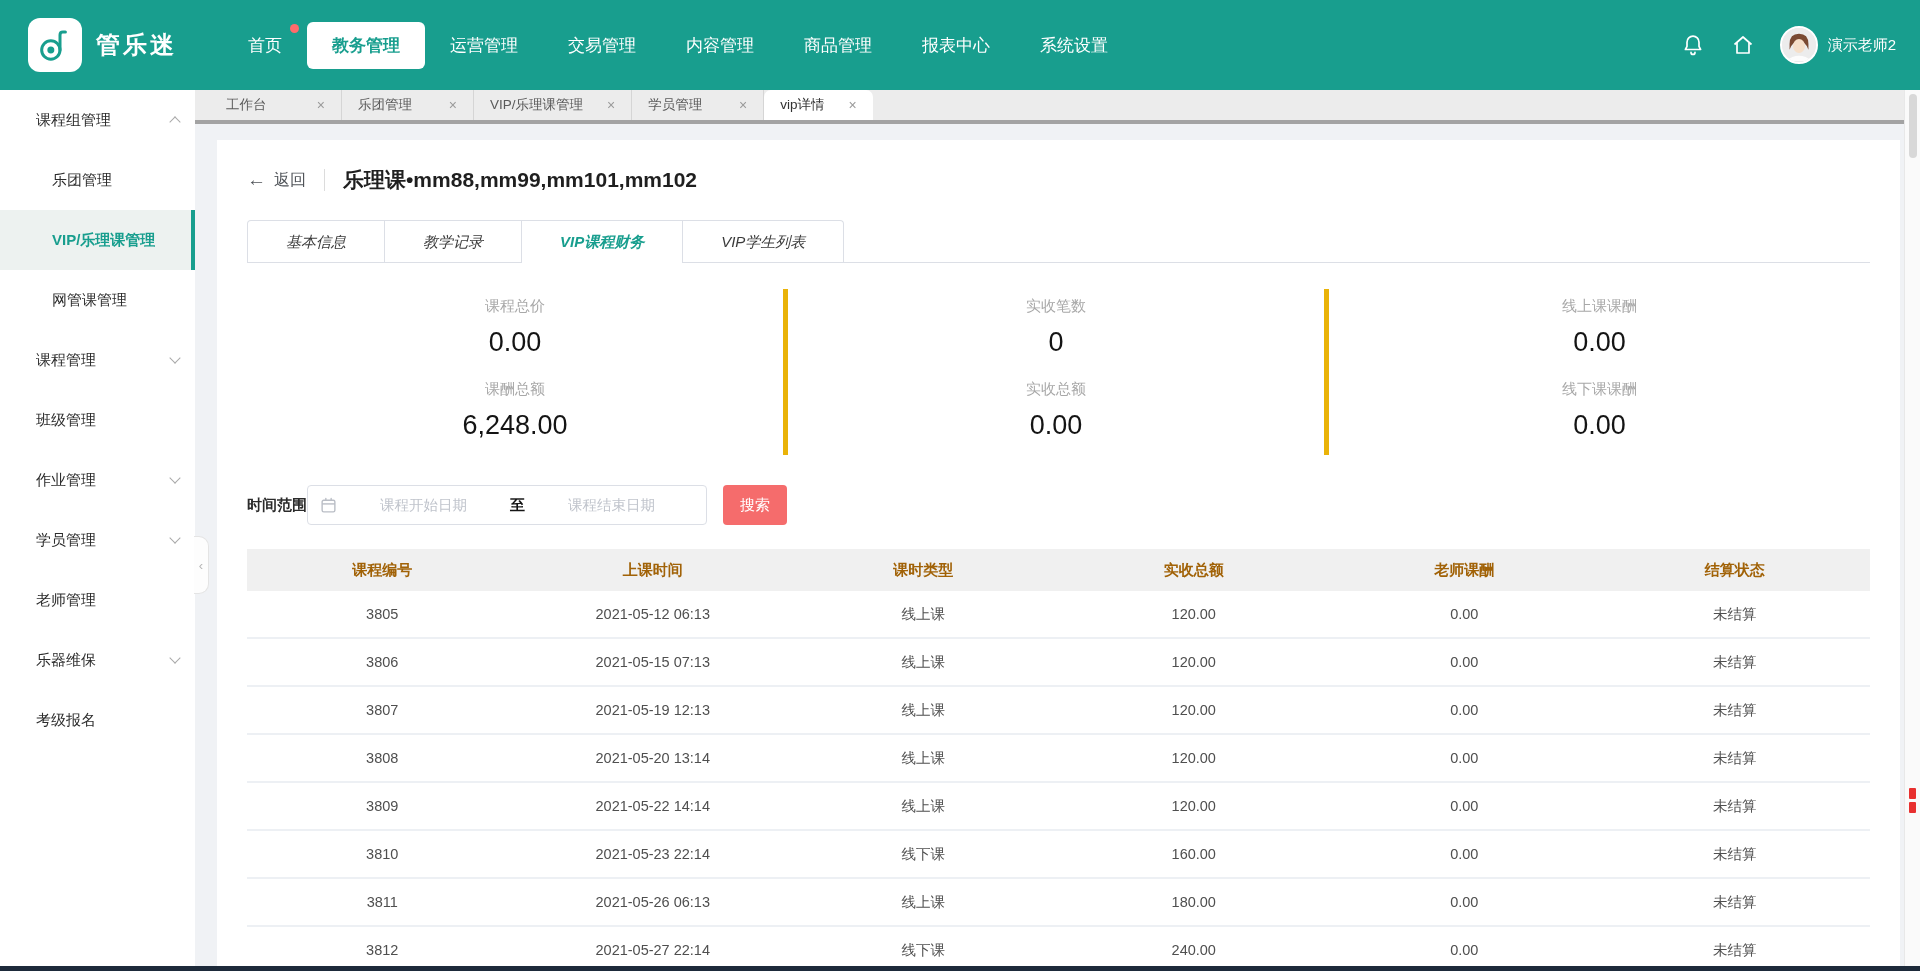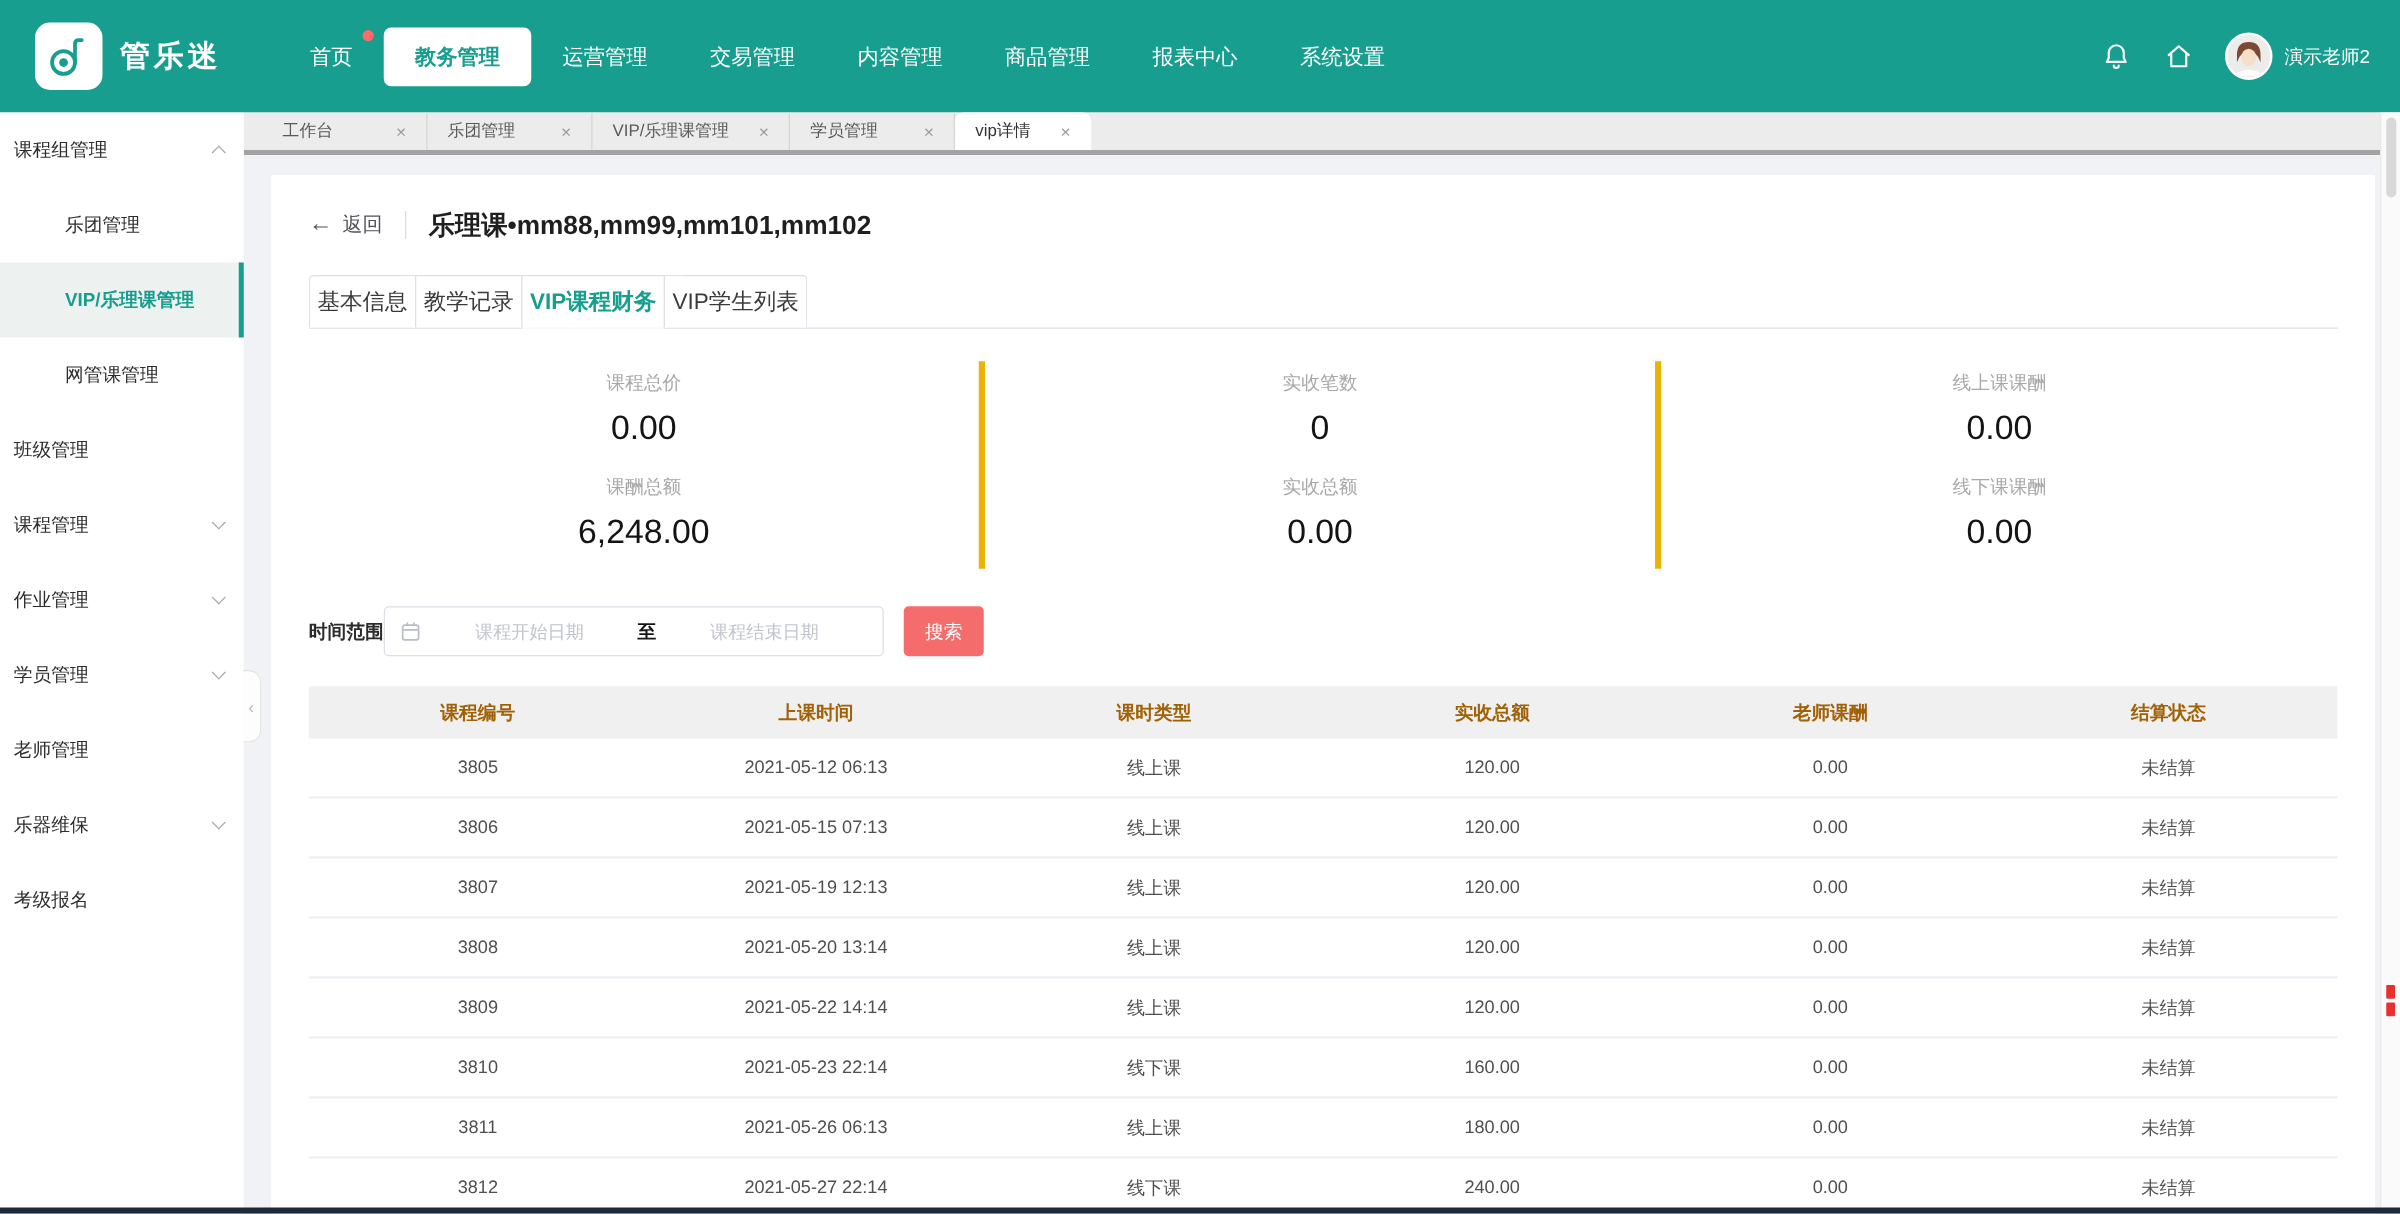--- a/index.html
+++ b/index.html
@@ -19,21 +19,21 @@
   .nav-icon { width:26px; height:26px; display:flex; align-items:center; justify-content:center; cursor:pointer; }
   .user-chip { display:flex; align-items:center; gap:10px; cursor:pointer; }
   .avatar { width:38px; height:38px; border-radius:50%; border:2px solid #fff; overflow:hidden; background:#e9e9e9; }
   .user-name { color:#fff; font-size:15px; }
 
   
   .layout { flex:1; display:flex; min-height:0; position:relative; }
 
   
   .sidebar { width:195px; background:#fff; flex:0 0 auto; position:relative; }
-  .side-item { height:60px; display:flex; align-items:center; padding-left:11px; padding-right:16px; font-size:15px; color:#2c2c2c; cursor:pointer; }
+  .side-item { height:60px; display:flex; align-items:center; padding-left:36px; padding-right:16px; font-size:15px; color:#2c2c2c; cursor:pointer; }
   .side-item.child { padding-left:52px; }
   .side-item.active { background:#edf2f0; color:#189e8e; font-weight:bold; border-right:4px solid #189e8e; }
   .chev { width:8px; height:8px; border-right:1.5px solid #a9a9a9; border-bottom:1.5px solid #a9a9a9; margin-left:auto; }
   .chev.down { transform:rotate(45deg); margin-top:-4px; }
   .chev.up { transform:rotate(-135deg); margin-top:4px; }
   .collapse-handle { position:absolute; left:194px; top:446px; width:15px; height:58px; background:#fdfdfd; border:1px solid #e4e4e4; border-left:none; border-radius:0 10px 10px 0; display:flex; align-items:center; justify-content:center; color:#b5b5b5; font-size:13px; cursor:pointer; z-index:5; }
 
   
   .right-col { flex:1; display:flex; flex-direction:column; min-width:0; }
   .tabbar { height:34px; background:#ececec; border-bottom:4px solid #a3a3a3; display:flex; align-items:stretch; padding-left:15px; flex:0 0 auto; }
@@ -44,21 +44,21 @@
   
   .content { flex:1; background:#f0f2f5; padding:16px 20px 0 22px; min-height:0; }
   .card { background:#fff; height:100%; padding:26px 30px 0 30px; overflow:hidden; }
   .page-head { display:flex; align-items:center; gap:18px; margin-bottom:26px; }
   .back { display:flex; align-items:center; gap:8px; color:#4f5358; font-size:16px; cursor:pointer; }
   .back-arrow { font-size:19px; color:#4f5358; }
   .divider-v { width:1px; height:22px; background:#dcdcdc; }
   .page-title { font-size:21px; font-weight:bold; color:#1f1f1f; }
 
   .dtabs { display:flex; border-bottom:1px solid #dcdfe6; }
-  .dtab { position:relative; height:42px; line-height:41px; padding:0 6px; font-size:18px; color:#3a3a3a; border:1px solid #dcdfe6; border-bottom:none; margin-right:-1px; background:#fff; cursor:pointer; }
+  .dtab { position:relative; height:42px; line-height:41px; padding:0 38px; font-size:15px; color:#3a3a3a; border:1px solid #dcdfe6; border-bottom:none; margin-right:-1px; background:#fff; cursor:pointer;font-style:italic; }
   .dtab:first-child { border-radius:4px 0 0 0; }
   .dtab:last-child { border-radius:0 4px 0 0; }
   .dtab.active { color:#189e8e; font-weight:bold; }
   .dtab.active::after { content:""; position:absolute; left:0; right:0; bottom:-1px; height:1px; background:#fff; }
 
   .stats { display:grid; grid-template-columns:1fr 1fr 1fr; padding:26px 0 10px; }
   .stat { text-align:center; padding:8px 0 14px; }
   .stat:nth-child(3n+1), .stat:nth-child(3n+2) { border-right:5px solid #eab308; }
   .stat-label { font-size:15px; color:#a8a8a8; margin-bottom:11px; }
   .stat-value { font-size:27px; color:#141414; }
@@ -146,25 +146,25 @@
         <div class="side-item child">
           <span>乐团管理</span>
         </div>
         <div class="side-item child active">
           <span>VIP/乐理课管理</span>
         </div>
         <div class="side-item child">
           <span>网管课管理</span>
         </div>
         <div class="side-item">
-          <span>班级管理</span>
-        </div>
-        <div class="side-item">
           <span>课程管理</span>
           <span class="chev down"></span>
+        </div>
+        <div class="side-item">
+          <span>班级管理</span>
         </div>
         <div class="side-item">
           <span>作业管理</span>
           <span class="chev down"></span>
         </div>
         <div class="side-item">
           <span>学员管理</span>
           <span class="chev down"></span>
         </div>
         <div class="side-item">

